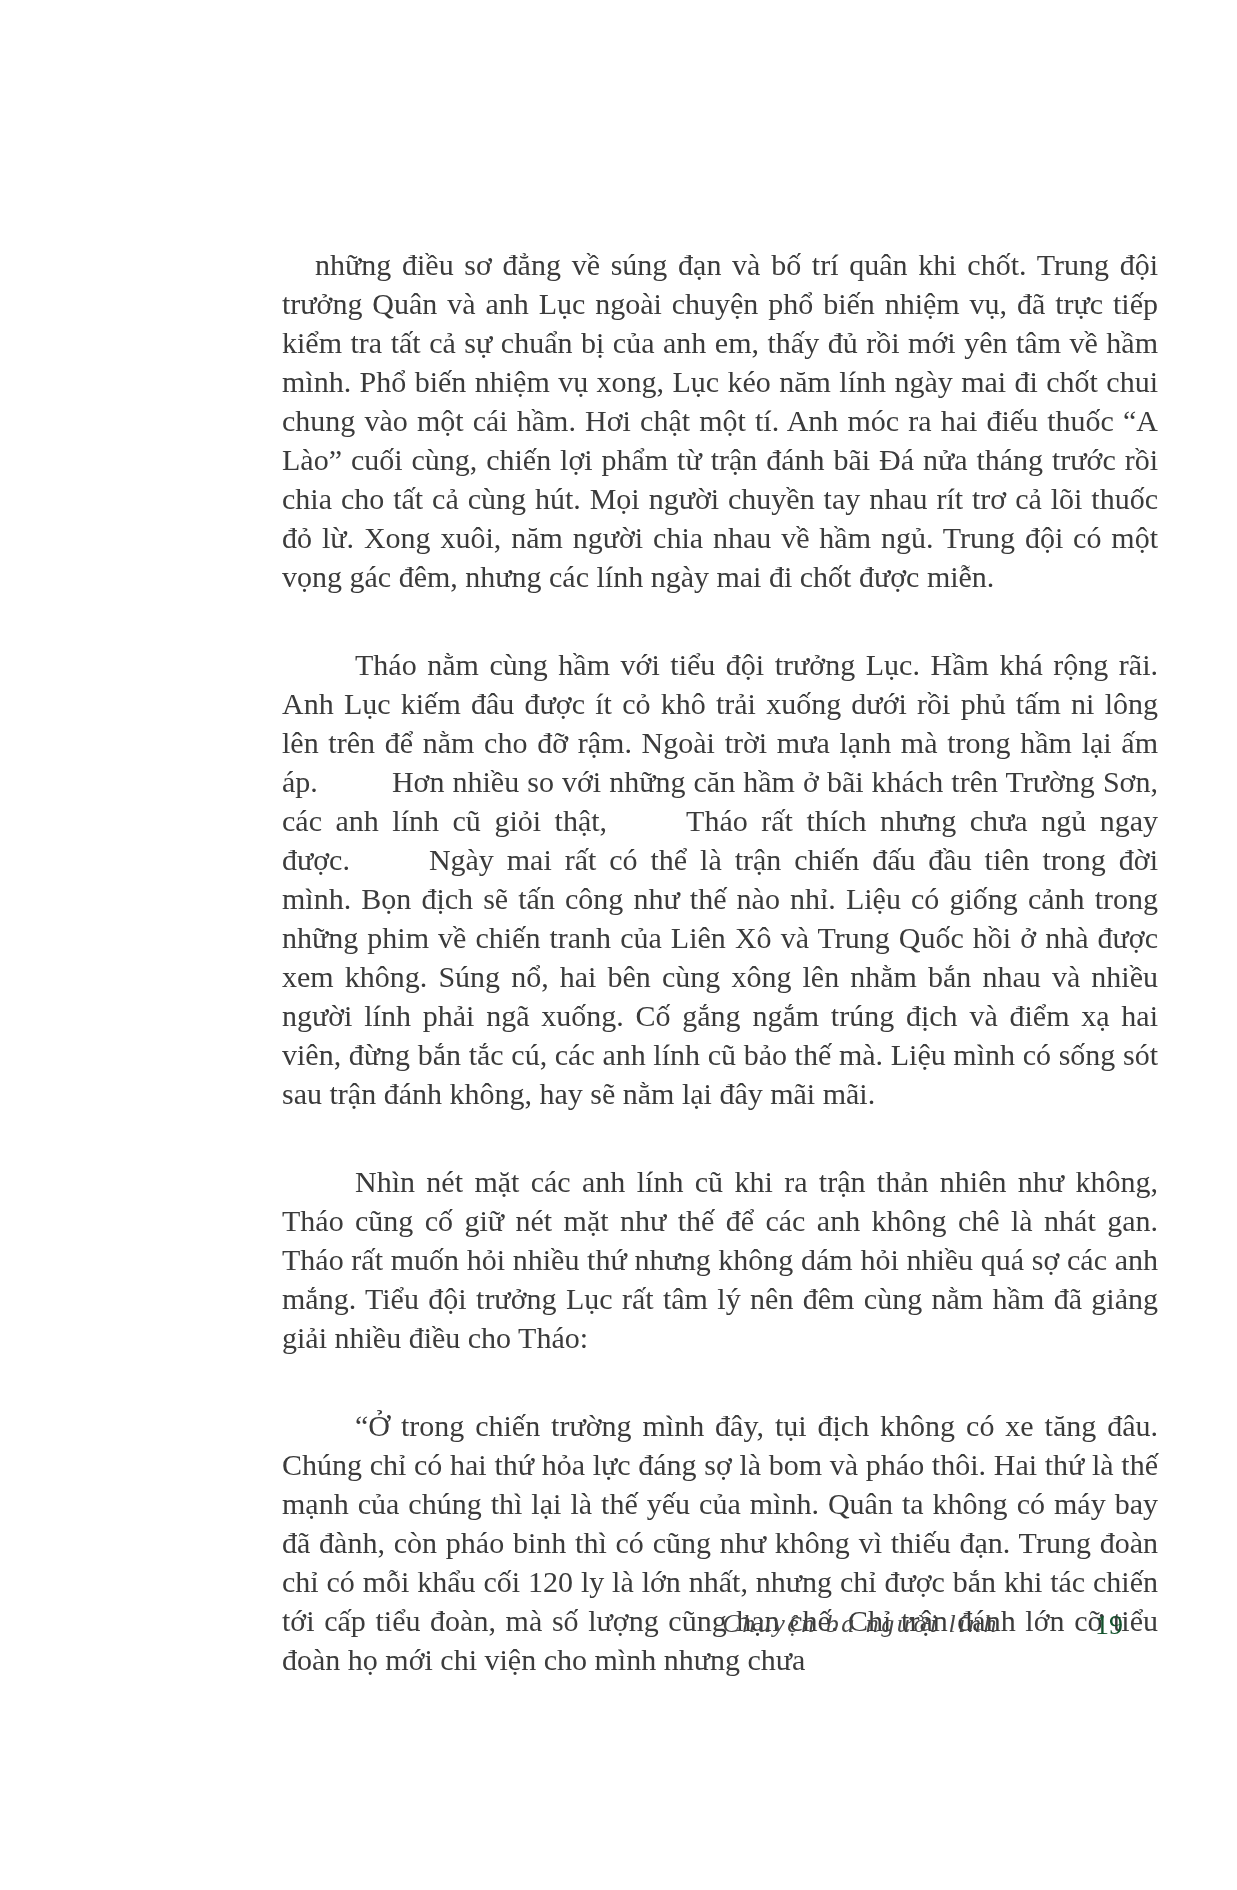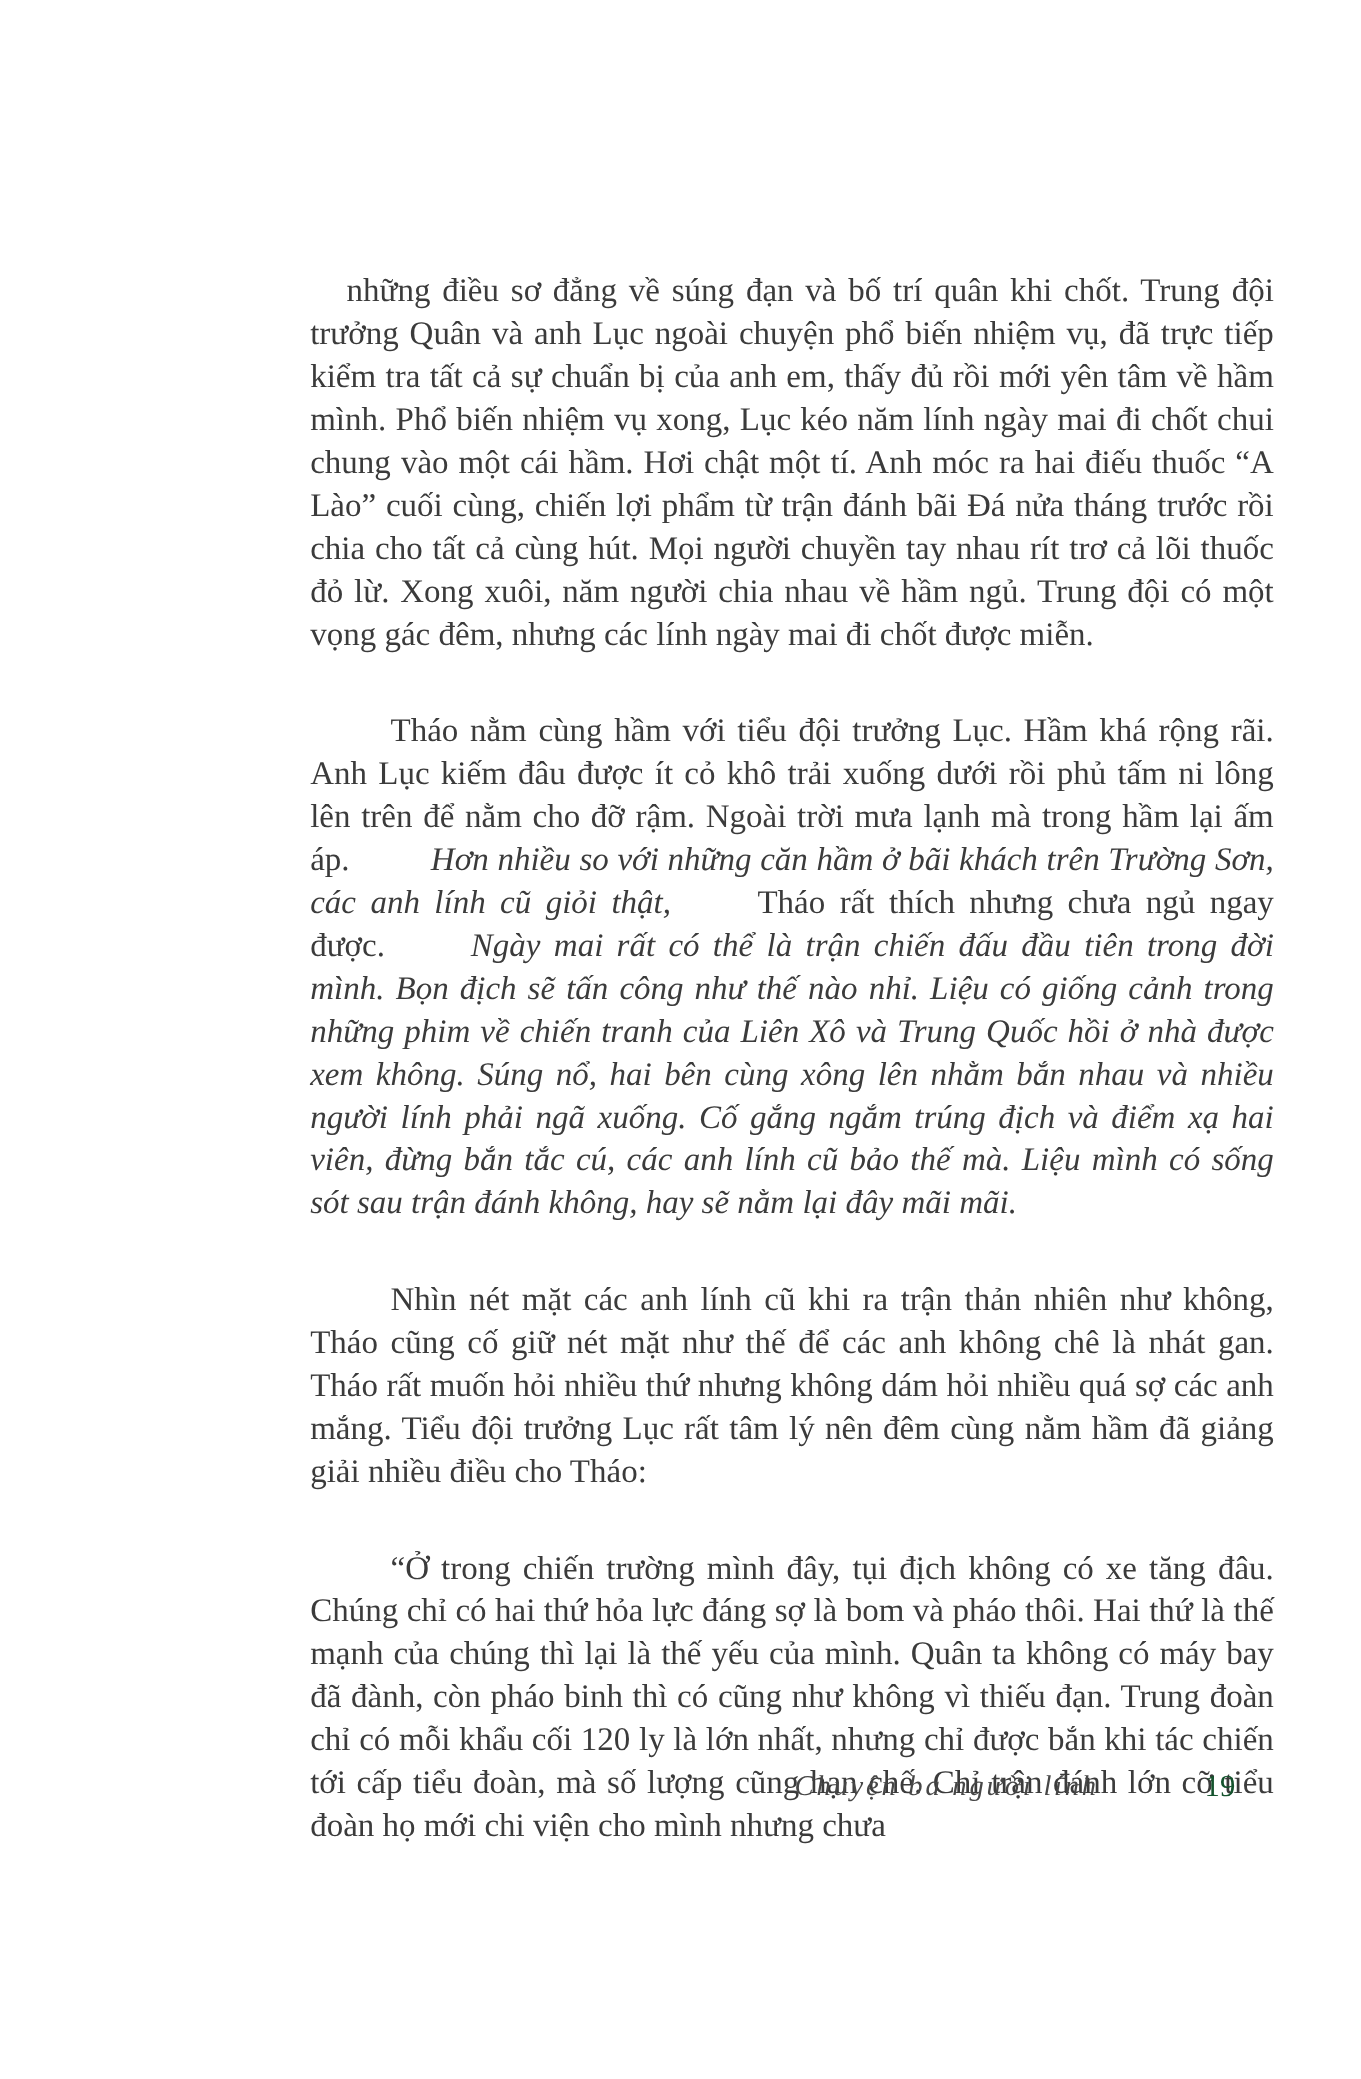--- a/index.html
+++ b/index.html
@@ -18,21 +18,21 @@
     left: 133px;
     top: 96px;
     width: 974px;
     font-size: 30px;
     line-height: 39px;
     text-align: justify;
     text-justify: inter-word;
   }
   .para { text-align: justify; }
   .para.indent { text-indent: 40px; }
-  .seg-italic { font-style: italic; }
+  .seg-italic { }
   .running-footer {
     position: absolute;
     right: 131px;
     top: 1460px;
     display: flex;
     align-items: flex-start;
     gap: 30px;
     white-space: nowrap;
   }
   .book-title {

